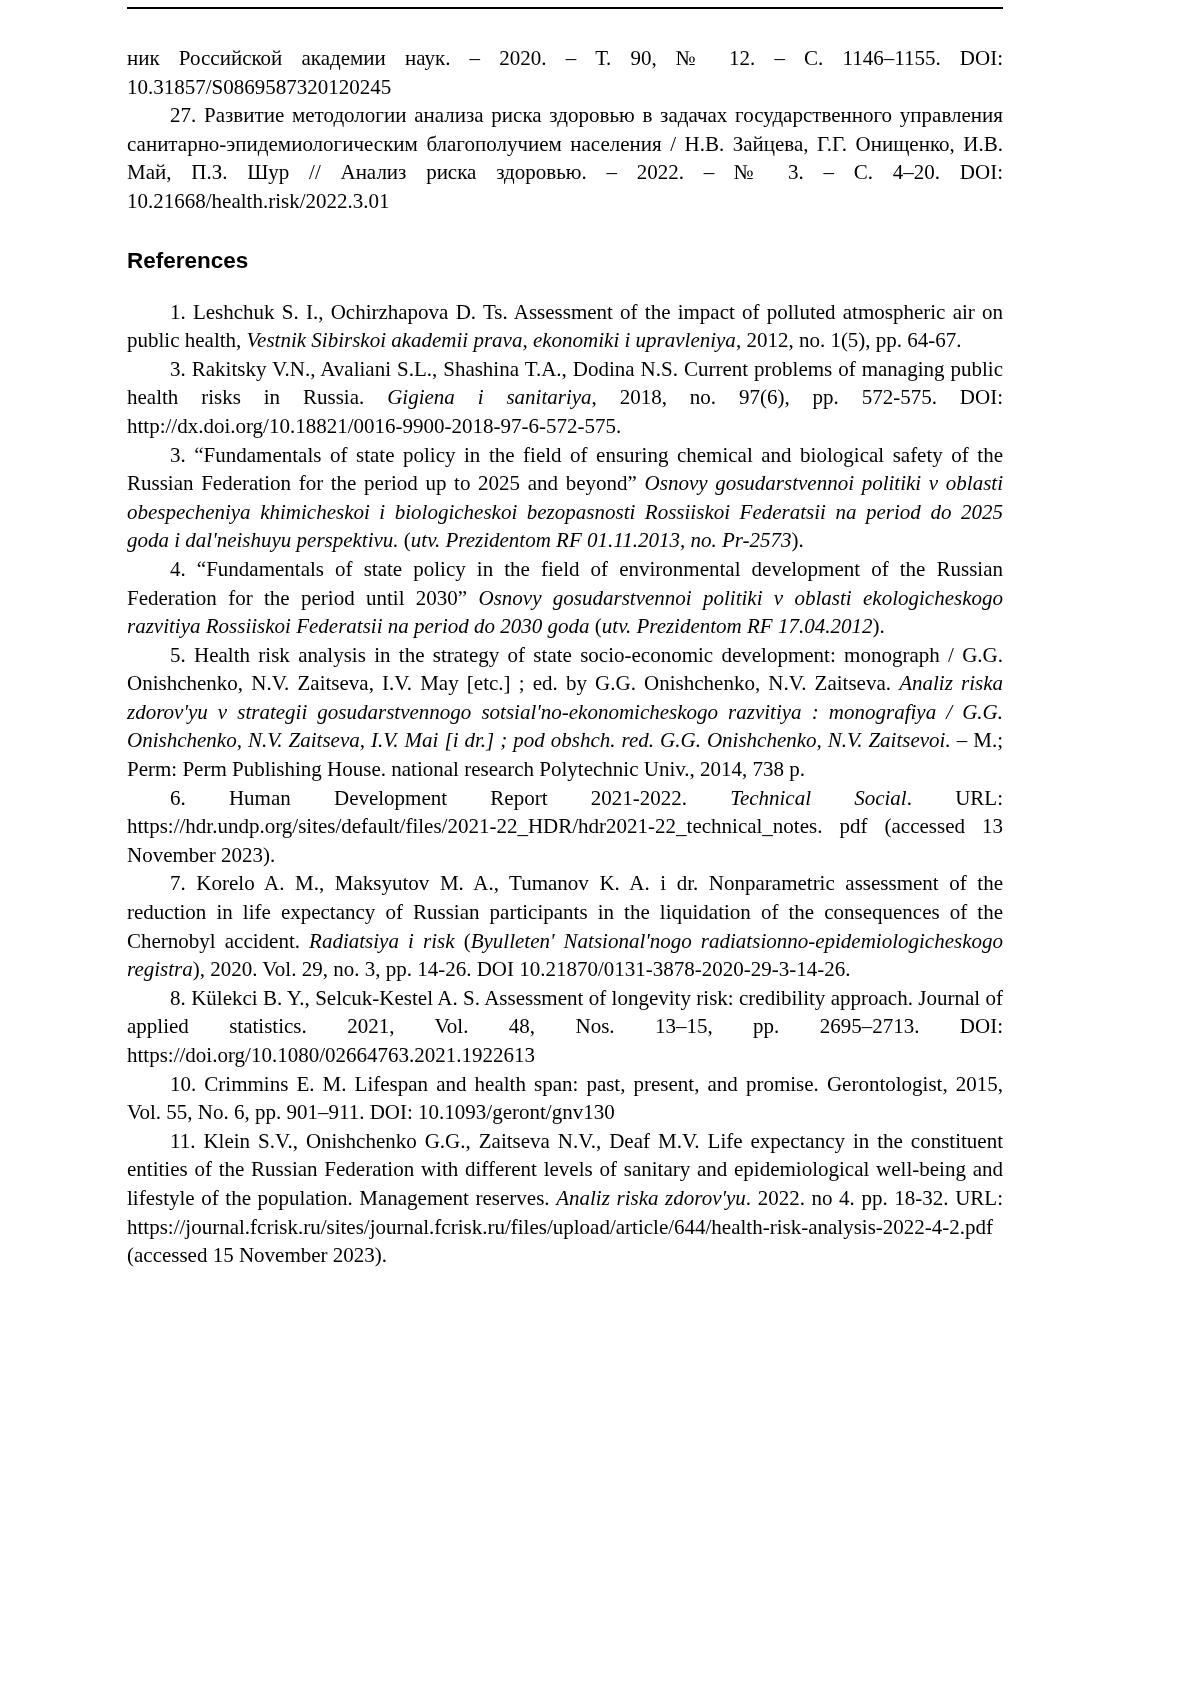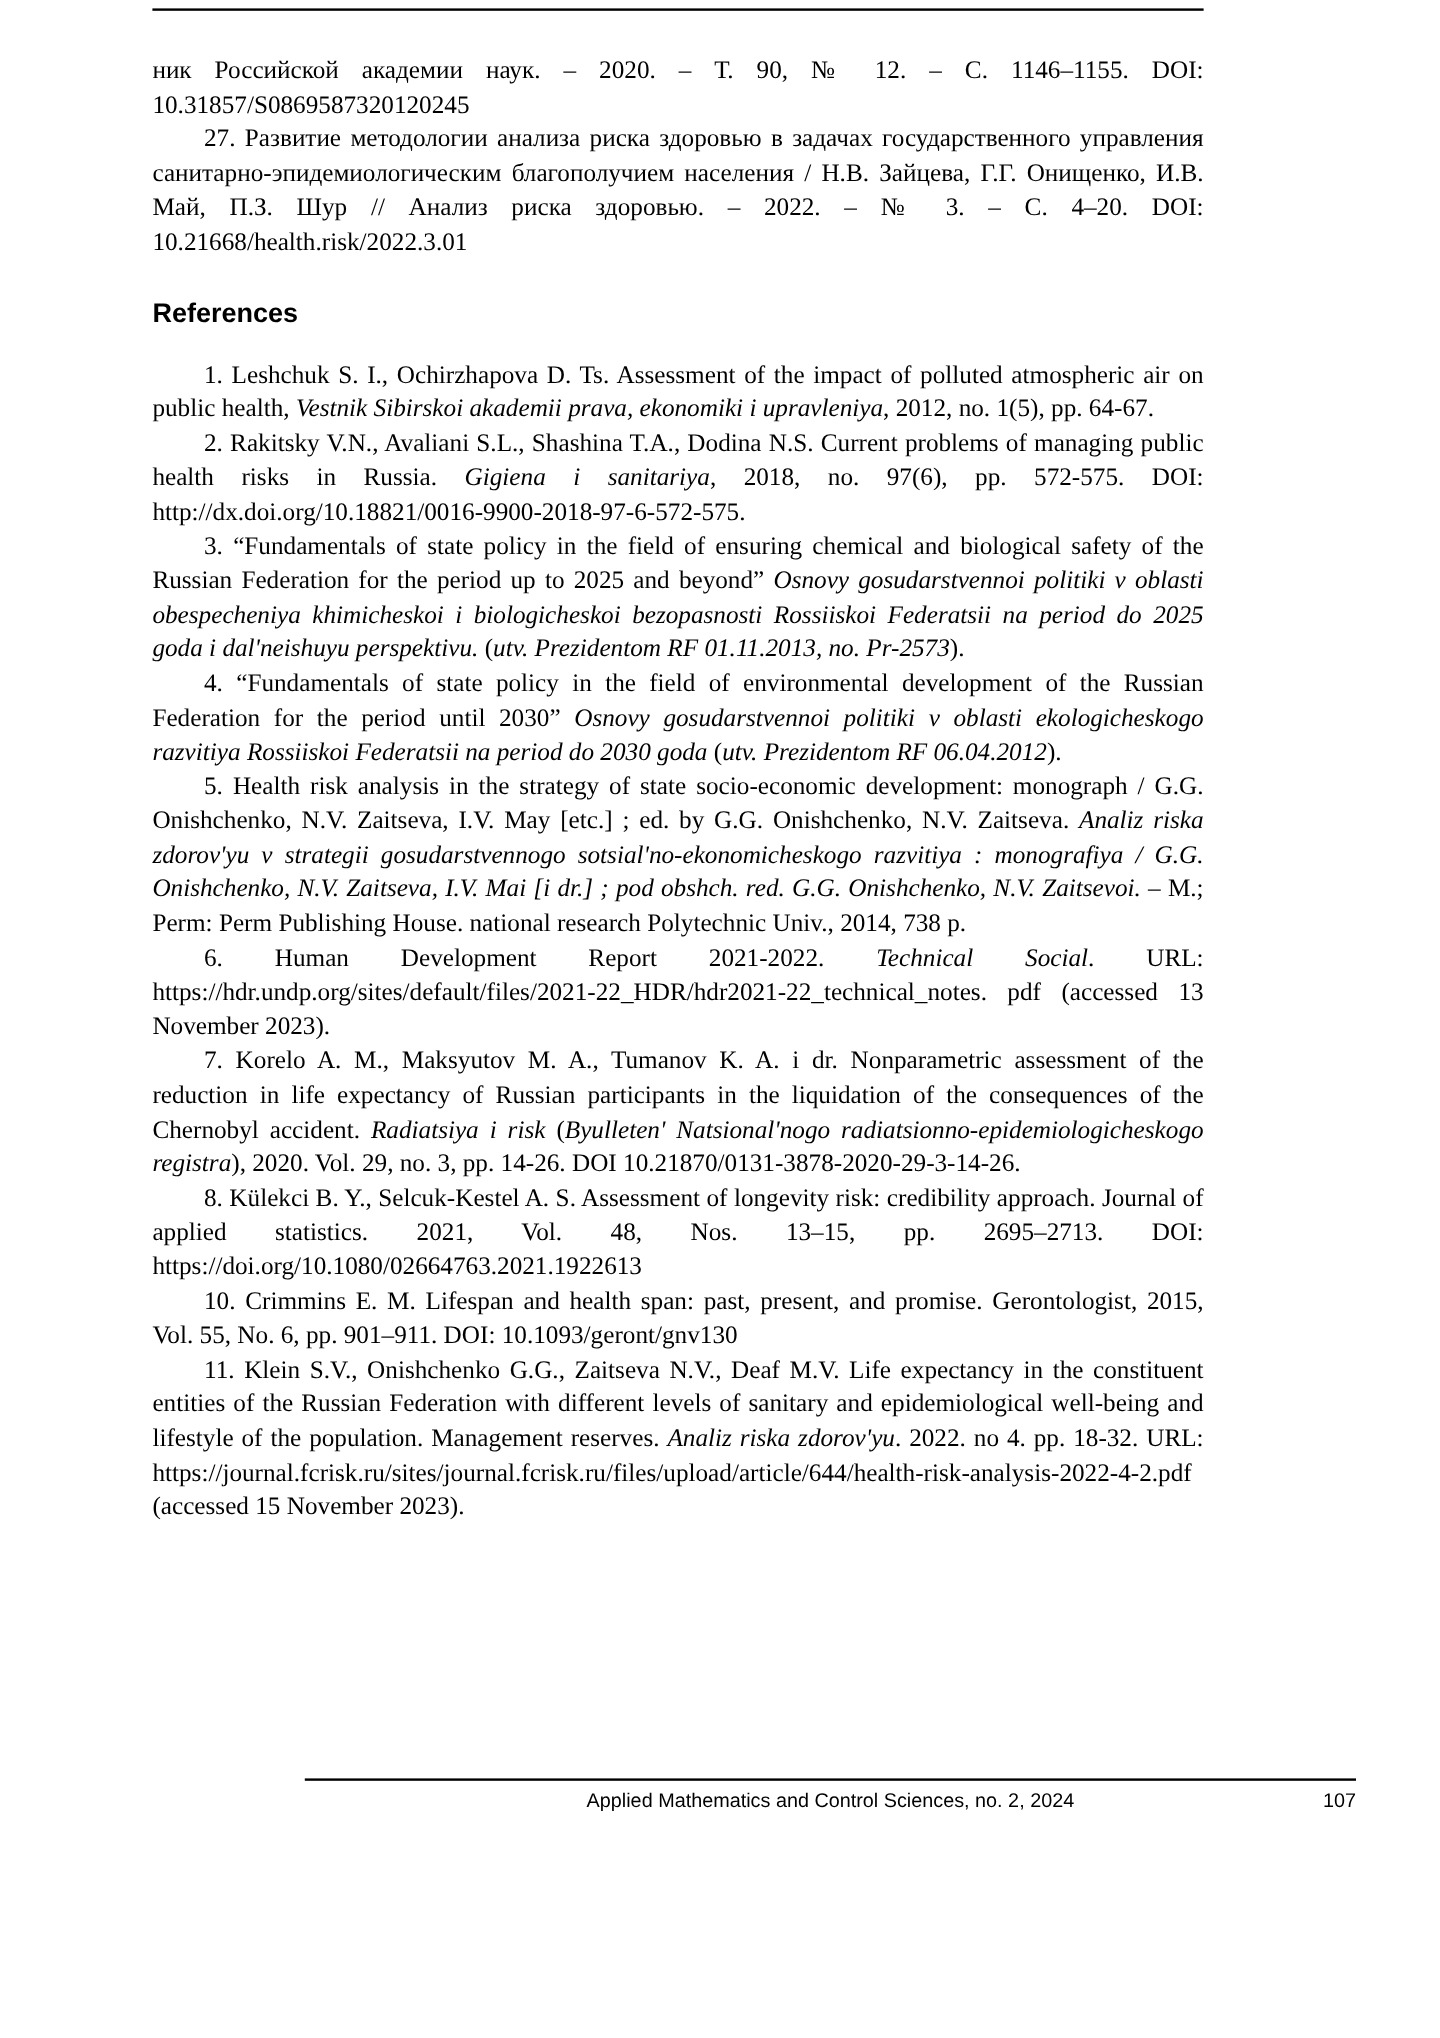--- a/index.html
+++ b/index.html
@@ -81,33 +81,26 @@
   <main>
     <section class="preamble">
         <p class="para"><span>ник Российской академии наук. – 2020. – Т. 90, № 12. – С. 1146–1155. DOI: 10.31857/S0869587320120245</span></p>
         <p class="para"><span>27. Развитие методологии анализа риска здоровью в задачах государственного управления санитарно-эпидемиологическим благополучием населения / Н.В. Зайцева, Г.Г. Онищенко, И.В. Май, П.З. Шур // Анализ риска здоровью. – 2022. – № 3. – С. 4–20. DOI: 10.21668/health.risk/2022.3.01</span></p>
       </section>
 
     <h2 class="refs-heading">References</h2>
 
     <section class="refs">
         <p class="para"><span>1. Leshchuk S. I., Ochirzhapova D. Ts. Assessment of the impact of polluted atmospheric air on public health, </span><em>Vestnik Sibirskoi akademii prava, ekonomiki i upravleniya</em><span>, 2012, no. 1(5), pp. 64-67.</span></p>
-        <p class="para"><span>2. Rakitsky V.N., Avaliani S.L., Shashina T.A., Dodina N.S. Current problems of managing public health risks in Russia. </span><em>Gigiena i sanitariya</em><span>, 2018, no. 97(6), pp. 572-575. DOI: http://dx.doi.org/10.18821/0016-9900-2018-97-6-572-575.</span></p>
+        <p class="para"><span>3. Rakitsky V.N., Avaliani S.L., Shashina T.A., Dodina N.S. Current problems of managing public health risks in Russia. </span><em>Gigiena i sanitariya</em><span>, 2018, no. 97(6), pp. 572-575. DOI: http://dx.doi.org/10.18821/0016-9900-2018-97-6-572-575.</span></p>
         <p class="para"><span>3. “Fundamentals of state policy in the field of ensuring chemical and biological safety of the Russian Federation for the period up to 2025 and beyond” </span><em>Osnovy gosudarstvennoi politiki v oblasti obespecheniya khimicheskoi i biologicheskoi bezopasnosti Rossiiskoi Federatsii na period do 2025 goda i dal'neishuyu perspektivu.</em><span> (</span><em>utv. Prezidentom RF 01.11.2013, no. Pr-2573</em><span>).</span></p>
-        <p class="para"><span>4. “Fundamentals of state policy in the field of environmental development of the Russian Federation for the period until 2030” </span><em>Osnovy gosudarstvennoi politiki v oblasti ekologicheskogo razvitiya Rossiiskoi Federatsii na period do 2030 goda</em><span> (</span><em>utv. Prezidentom RF 06.04.2012</em><span>).</span></p>
+        <p class="para"><span>4. “Fundamentals of state policy in the field of environmental development of the Russian Federation for the period until 2030” </span><em>Osnovy gosudarstvennoi politiki v oblasti ekologicheskogo razvitiya Rossiiskoi Federatsii na period do 2030 goda</em><span> (</span><em>utv. Prezidentom RF 17.04.2012</em><span>).</span></p>
         <p class="para"><span>5. Health risk analysis in the strategy of state socio-economic development: monograph / G.G. Onishchenko, N.V. Zaitseva, I.V. May [etc.] ; ed. by G.G. Onishchenko, N.V. Zaitseva. </span><em>Analiz riska zdorov'yu v strategii gosudarstvennogo sotsial'no-ekonomicheskogo razvitiya : monografiya / G.G. Onishchenko, N.V. Zaitseva, I.V. Mai [i dr.] ; pod obshch. red. G.G. Onishchenko, N.V. Zaitsevoi.</em><span> – М.; Perm: Perm Publishing House. national research Polytechnic Univ., 2014, 738 p.</span></p>
         <p class="para"><span>6. Human Development Report 2021-2022. </span><em>Technical Social</em><span>. URL: https://hdr.undp.org/sites/default/files/2021-22_HDR/hdr2021-22_technical_notes. pdf (accessed 13 November 2023).</span></p>
         <p class="para"><span>7. Korelo A. M., Maksyutov M. A., Tumanov K. A. i dr.  Nonparametric assessment of the reduction in life expectancy of Russian participants in the liquidation of the consequences of the Chernobyl accident. </span><em>Radiatsiya i risk</em><span> (</span><em>Byulleten' Natsional'nogo radiatsionno-epidemiologicheskogo registra</em><span>), 2020. Vol. 29, no. 3, pp. 14-26. DOI 10.21870/0131-3878-2020-29-3-14-26.</span></p>
         <p class="para"><span>8. Külekci B. Y., Selcuk-Kestel A. S. Assessment of longevity risk: credibility approach. Journal of applied statistics. 2021, Vol. 48, Nos. 13–15, pp. 2695–2713. DOI: https://doi.org/10.1080/02664763.2021.1922613</span></p>
         <p class="para"><span>10. Crimmins E. M. Lifespan and health span: past, present, and promise. Gerontologist, 2015, Vol. 55, No. 6, pp. 901–911. DOI: 10.1093/geront/gnv130</span></p>
         <p class="para"><span>11. Klein S.V., Onishchenko G.G., Zaitseva N.V., Deaf M.V.  Life expectancy in the constituent entities of the Russian Federation with different levels of sanitary and epidemiological well-being and lifestyle of the population. Management reserves. </span><em>Analiz riska zdorov'yu</em><span>. 2022. no 4. pp. 18-32. URL: https://journal.fcrisk.ru/sites/journal.fcrisk.ru/files/upload/article/644/health-risk-analysis-2022-4-2.pdf (accessed 15 November 2023).</span></p>
       </section>
   </main>
 
-  <footer>
-    <div class="footer-rule"></div>
-    <div class="footer-row">
-      <span class="journal-line">Applied Mathematics and Control Sciences, no. 2, 2024</span>
-      <span class="page-number">107</span>
-    </div>
-  </footer>
 
 </div>
 
 </body></html>

